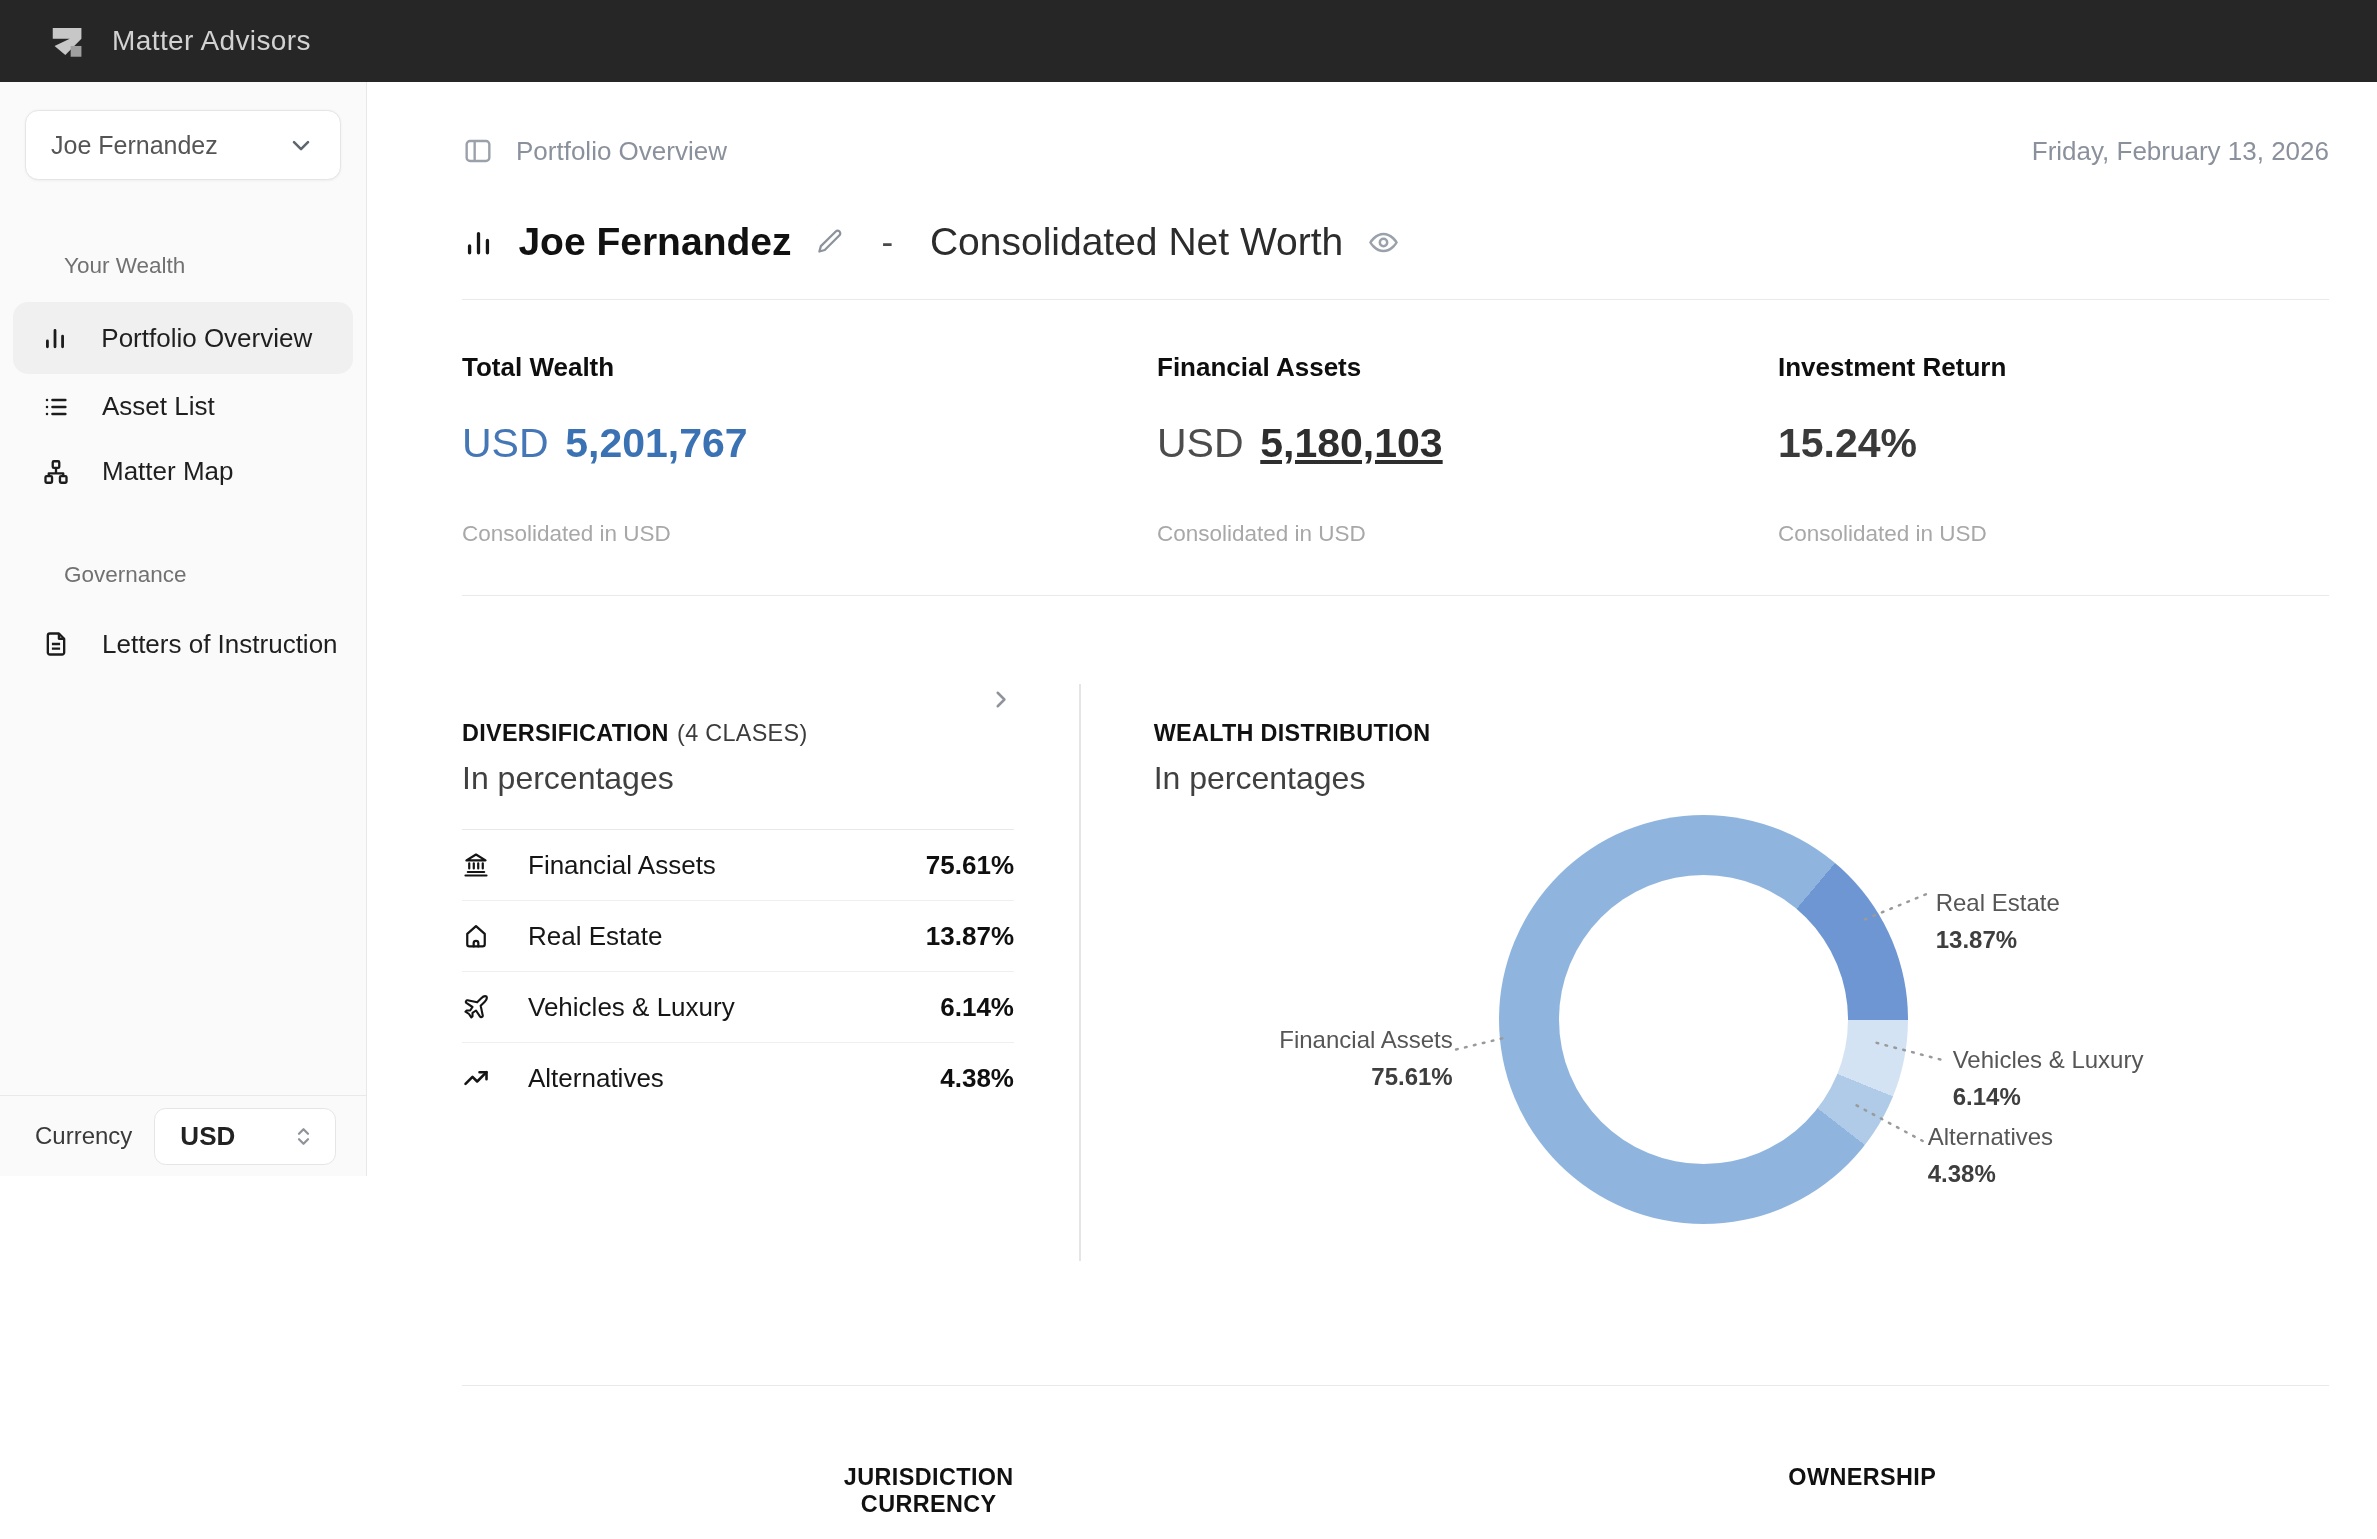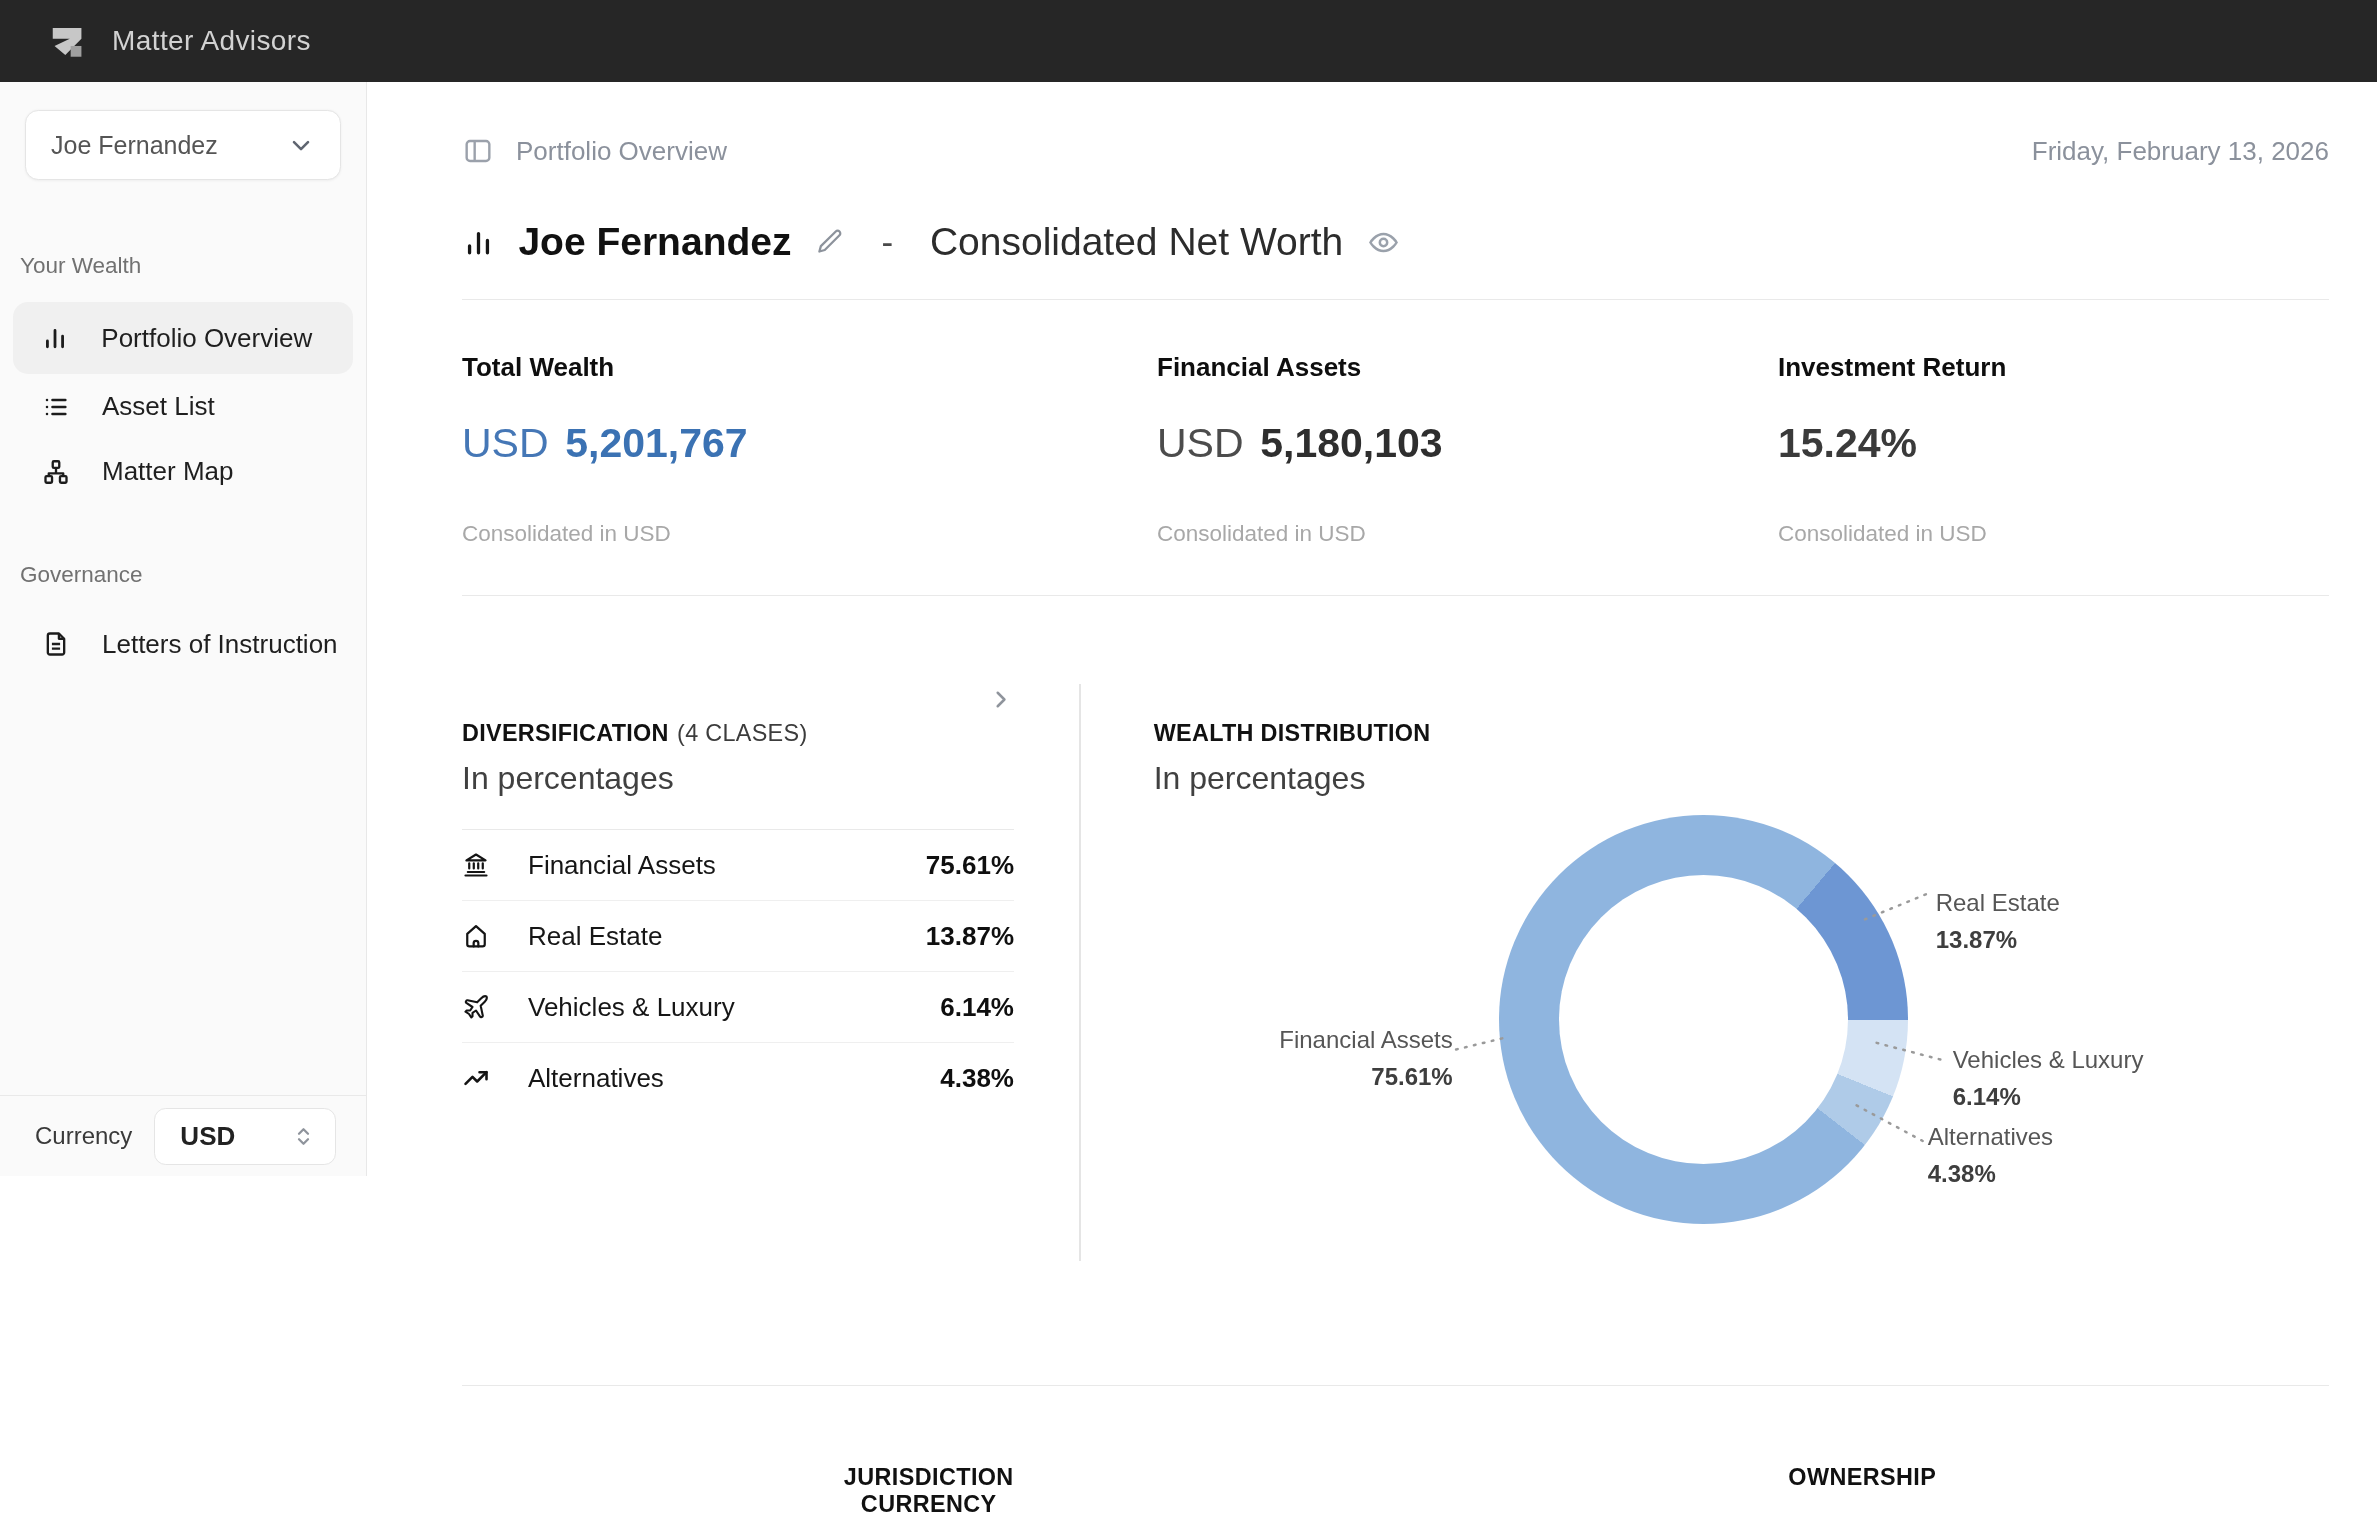--- a/index.html
+++ b/index.html
@@ -11,21 +11,21 @@
   .brand{margin-left:27px;font-size:28px;letter-spacing:0.4px;color:#d2d2d2;font-weight:400;}
 
   .shell{flex:1;display:flex;min-height:0;}
 
   
   .sidebar{width:367px;flex:none;background:#fafafa;border-right:1.7px solid #e8e8e8;display:flex;flex-direction:column;padding-top:28px;box-sizing:border-box;}
   .client-select{margin:0 25px;height:70px;background:#fff;border:1.7px solid #e5e5e5;border-radius:13.3px;display:flex;align-items:center;padding:0 25px;box-sizing:border-box;box-shadow:0 0.8px 2.5px rgba(0,0,0,.05);cursor:pointer;}
   .client-select span{font-size:25px;color:#555;}
   .client-select .chev{margin-left:auto;}
   .nav{margin-top:73px;}
-  .nav-label{padding-left:20px;font-size:22.5px;color:#717171;margin-bottom:23.4px;}
+  .nav-label{padding-left:64px;font-size:22.5px;color:#717171;margin-bottom:23.4px;}
   .nav-label.second{margin-top:58px;}
   .nav-item{height:65px;display:flex;align-items:center;padding-left:42px;gap:32px;font-size:26px;color:#1f1f1f;cursor:pointer;}
   .nav-item.active{margin:0 13.3px;padding-left:28px;height:72px;background:#f0f0f0;border-radius:15px;}
   .nav-item svg{flex:none;}
   .side-footer{margin-top:auto;border-top:1.7px solid #e9e9e9;height:81px;display:flex;align-items:center;padding:0 30px 0 35px;box-sizing:border-box;gap:22px;}
   .side-footer .cur-label{font-size:24px;color:#3a3a3a;}
   .cur-select{margin-left:auto;width:204px;height:57px;background:#fff;border:1.7px solid #e5e5e5;border-radius:11.7px;display:flex;align-items:center;padding:0 18.4px 0 25px;box-sizing:border-box;cursor:pointer;}
   .cur-select b{font-size:26px;color:#222;font-weight:700;}
   .cur-select .chev{margin-left:auto;}
 
@@ -46,21 +46,21 @@
 
   
   .stats{display:grid;grid-template-columns:695px 621px 1fr;padding:52px 0 48px;}
   .stat-label{font-size:26px;font-weight:600;color:#0e0e0e;}
   .stat-value{margin-top:37px;font-size:41px;display:flex;gap:16.7px;align-items:baseline;}
   .stat-value .pfx{font-weight:400;}
   .stat-value .num{font-weight:700;}
   .stat.accent .pfx{color:#4577b6;}
   .stat.accent .num{color:#3b72b3;}
   .stat.plain .pfx{color:#4c4c4c;}
-  .stat.plain .num{color:#2e2e2e;}
+  .stat.plain .num{color:#2e2e2e;text-decoration:underline;}
   .stat.pct .num{color:#3a3a3a;font-weight:600;}
   .stat-note{margin-top:54px;font-family:Liberation Sans, sans-serif;font-size:22.5px;color:#a8a8a8;}
 
   
   .section-row{display:flex;padding-top:88px;height:701px;box-sizing:content-box;}
   .pane-left{width:552px;flex:none;}
   .pane-head{display:flex;align-items:flex-start;}
   .pane-title{font-size:23.4px;font-weight:700;color:#111;letter-spacing:0.3px;margin-top:36px;}
   .pane-title .count{font-weight:400;color:#3c3c3c;margin-left:8.3px;}
   .pane-head .chev{margin-left:auto;margin-top:1.7px;}

